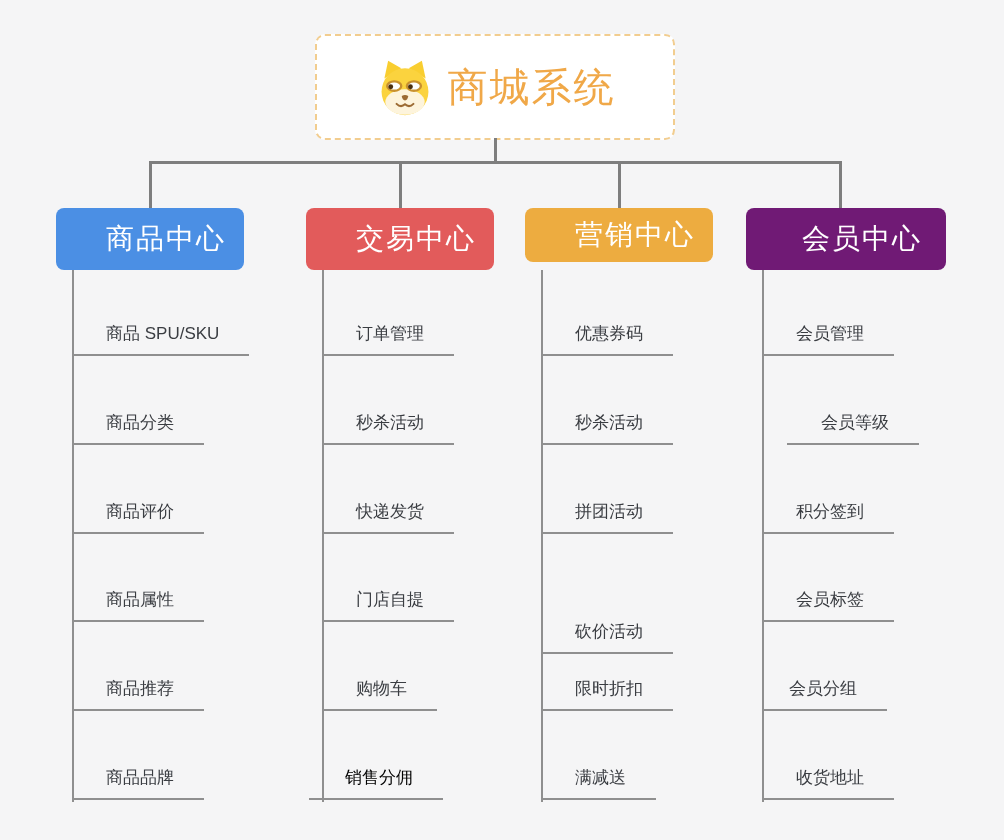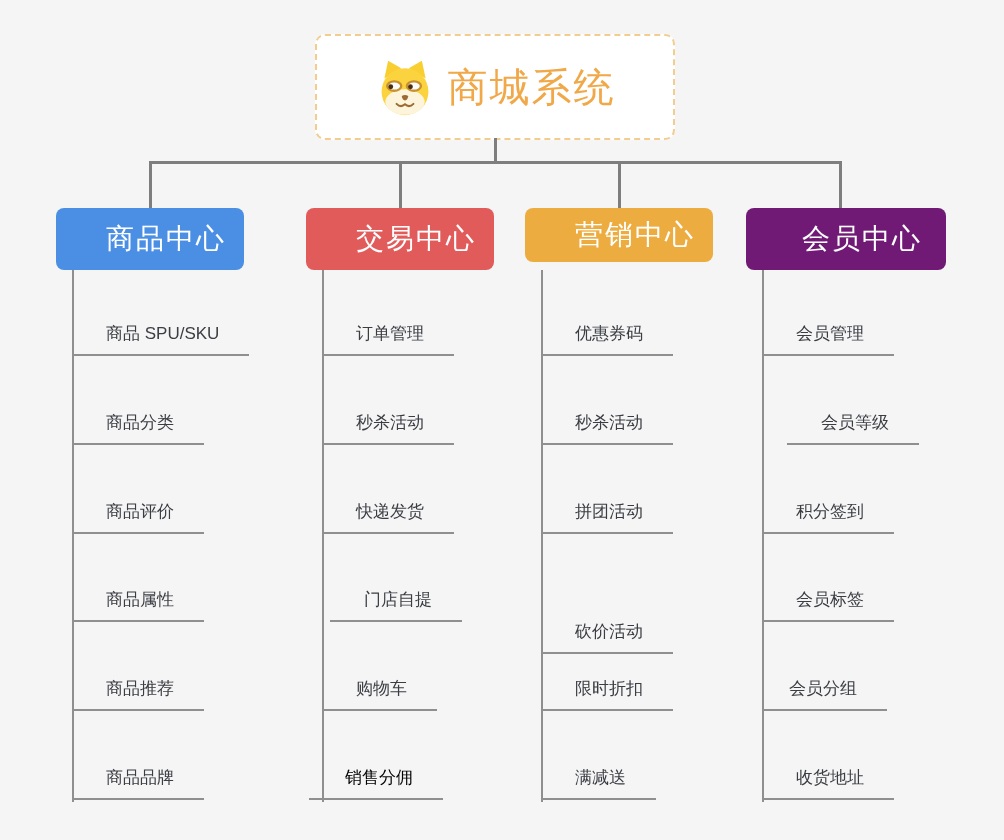--- a/index.html
+++ b/index.html
@@ -119,21 +119,21 @@
 
     <div class="branch">
       <div class="conn branch-drop" style="left: 398.5px; top: 161px; height: 49px;"></div>
       <div class="branch-node" style="left: 306px; top: 208px; width: 188px; height: 62px; background: rgb(226, 91, 91);">
         <span class="branch-label">交易中心</span>
       </div>
       <div class="conn branch-vline" style="left: 322px; top: 270px; height: 532px;"></div>
     <div class="leaf" style="left: 322px; top: 320px; color: rgb(58, 61, 66);">订单管理</div>
         <div class="leaf" style="left: 322px; top: 408.8px; color: rgb(58, 61, 66);">秒杀活动</div>
         <div class="leaf" style="left: 322px; top: 497.6px; color: rgb(58, 61, 66);">快递发货</div>
-        <div class="leaf" style="left: 322px; top: 586.4px; color: rgb(58, 61, 66); margin-left: 8px;">门店自提</div>
+        <div class="leaf" style="left: 322px; top: 586.4px; color: rgb(58, 61, 66);">门店自提</div>
         <div class="leaf" style="left: 322px; top: 675.2px; color: rgb(58, 61, 66);">购物车</div>
         <div class="leaf" style="left: 309px; top: 764px; color: #000000; padding-left: 36px;">销售分佣</div>
       </div>
 
     <div class="branch">
       <div class="conn branch-drop" style="left: 617.5px; top: 161px; height: 49px;"></div>
       <div class="branch-node" style="left: 525px; top: 208px; width: 188px; height: 54px; background: rgb(237, 172, 64);">
         <span class="branch-label">营销中心</span>
       </div>
       <div class="conn branch-vline" style="left: 541px; top: 270px; height: 532px;"></div>

